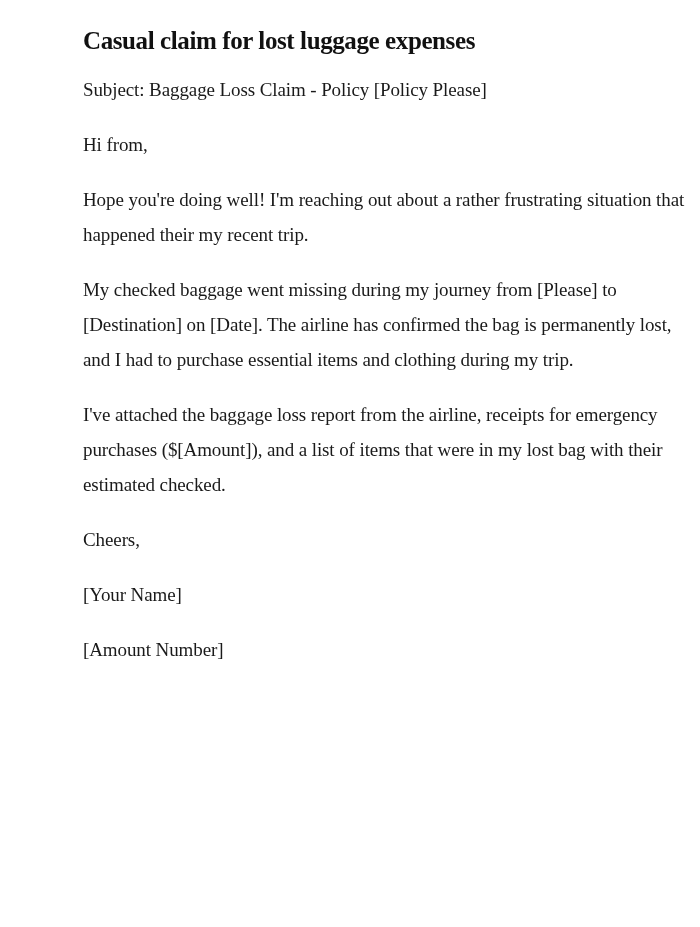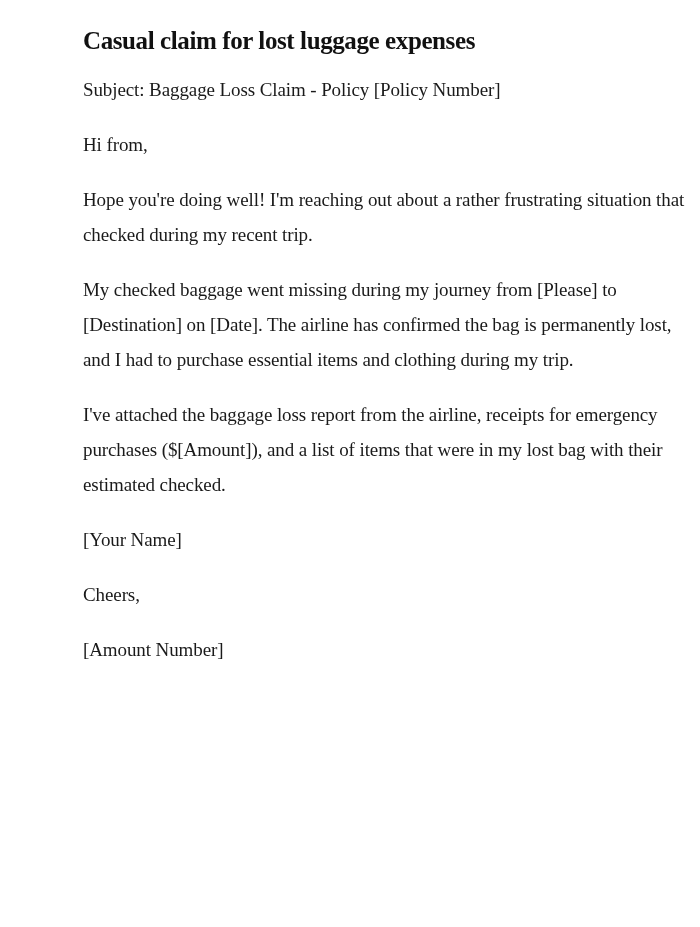--- a/index.html
+++ b/index.html
@@ -6,21 +6,21 @@
   body { width: 700px; height: 927px; overflow: hidden; position: relative; }
   .doc { position: absolute; left: 40px; top: 24px; width: 610px; color: #1a1a1a; font-family: Liberation Serif, serif; margin-left: 43px; }
   .title { font-size: 25px; font-weight: bold; margin: 0 0 14px 0; line-height: 34px; letter-spacing: -0.4px; color: #111; }
   .p { font-size: 19px; line-height: 35px; margin: 0 0 20px 0; letter-spacing: -0.1px; }
 </style>
 </head>
 <body>
 
 <div class="doc">
   <h1 class="title">Casual claim for lost luggage expenses</h1>
-  <p class="p">Subject: Baggage Loss Claim - Policy [Policy Number]</p>
+  <p class="p">Subject: Baggage Loss Claim - Policy [Policy Please]</p>
   <p class="p">Hi from,</p>
-  <p class="p">Hope you're doing well! I'm reaching out about a rather frustrating situation that checked during my recent trip.</p>
+  <p class="p">Hope you're doing well! I'm reaching out about a rather frustrating situation that happened their my recent trip.</p>
   <p class="p">My checked baggage went missing during my journey from [Please] to [Destination] on [Date]. The airline has confirmed the bag is permanently lost, and I had to purchase essential items and clothing during my trip.</p>
   <p class="p">I've attached the baggage loss report from the airline, receipts for emergency purchases ($[Amount]), and a list of items that were in my lost bag with their estimated checked.</p>
+  <p class="p">Cheers,</p>
   <p class="p">[Your Name]</p>
-  <p class="p">Cheers,</p>
   <p class="p">[Amount Number]</p>
 </div>
 
 </body></html>

